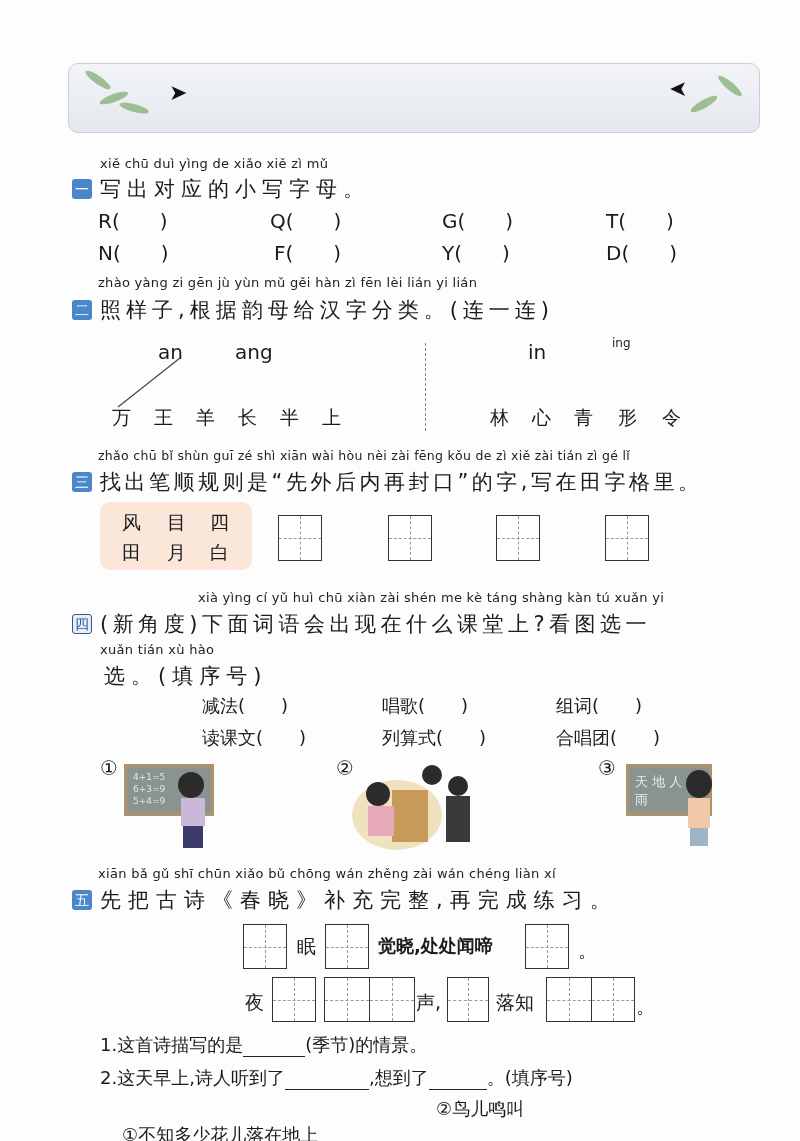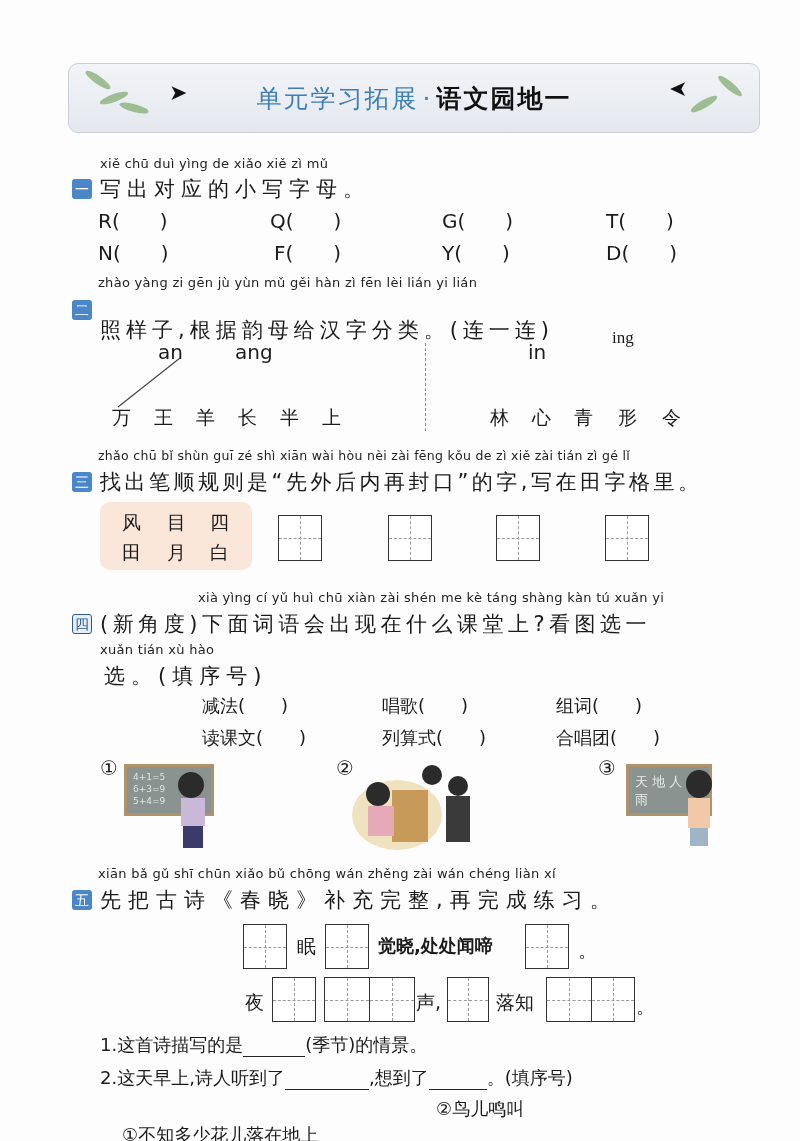--- a/index.html
+++ b/index.html
@@ -29,23 +29,20 @@
   .pic { position:absolute; }
 </style>
 </head>
 <body>
 
 <div class="abs banner">
   <span class="leaf" style="left:14px;top:12px;transform:rotate(35deg);"></span>
   <span class="leaf" style="left:30px;top:30px;transform:rotate(-20deg);"></span>
   <span class="leaf" style="left:50px;top:40px;transform:rotate(15deg);"></span>
   <span class="bird" style="left:100px;top:16px;">➤</span>
-  <div class="banner-title">
-    <span class="blue">单元学习拓展</span><span class="dot">·</span><span class="black">语文园地一</span>
-  </div>
   <span class="bird" style="right:72px;top:12px;transform:scaleX(-1);">➤</span>
   <span class="leaf" style="right:40px;top:36px;transform:rotate(-30deg);"></span>
   <span class="leaf" style="right:14px;top:18px;transform:rotate(40deg);"></span>
 </div>
 
 <div class="abs pinyin" style="left:100px;top:156px;">xiě chū duì yìng de xiǎo xiě zì mǔ</div>
 <div class="abs num-badge" style="left:72px;top:179px;">一</div>
 <div class="abs q-text" style="left:100px;top:175px;">写出对应的小写字母。</div>
 <div class="abs letter-row" style="left:98px;top:208px;">
   <span class="abs cell" style="left:0;">R(　　)</span>
@@ -55,25 +52,25 @@
 </div>
 <div class="abs letter-row" style="left:98px;top:240px;">
   <span class="abs cell" style="left:0;">N(　　)</span>
   <span class="abs cell" style="left:176px;">F(　　)</span>
   <span class="abs cell" style="left:344px;">Y(　　)</span>
   <span class="abs cell" style="left:508px;">D(　　)</span>
 </div>
 
 <div class="abs pinyin" style="left:98px;top:275px;">zhào yàng zi   gēn jù yùn mǔ gěi hàn zì fēn lèi        lián yi lián</div>
 <div class="abs num-badge" style="left:72px;top:300px;">二</div>
-<div class="abs q-text" style="left:100px;top:296px;letter-spacing:5px;margin-top:20px;">照样子,根据韵母给汉字分类。(连一连)</div>
+<div class="abs q-text" style="left:100px;top:296px;letter-spacing:5px;">照样子,根据韵母给汉字分类。(连一连)</div>
 <div class="abs word" style="left:158px;top:340px;font-size:20px;">an</div>
 <div class="abs word" style="left:235px;top:340px;font-size:20px;">ang</div>
 <div class="abs word" style="left:528px;top:340px;font-size:20px;">in</div>
-<div class="abs word" style="left:612px;top:328px;font-size:17px;font-family:Liberation Serif, serif;">ing</div>
+<div class="abs word" style="left:612px;top:336px;font-size:12px;">ing</div>
 <svg class="abs" style="left:110px;top:355px;" width="80" height="60">
   <line x1="70" y1="3" x2="8" y2="52" stroke="#444" stroke-width="1.2"></line>
 </svg>
 <div class="dashed-v" style="left:425px;top:343px;height:88px;"></div>
 <div class="abs hanzi" style="left:112px;top:405px;">
   <span class="abs" style="left:0;">万</span>
   <span class="abs" style="left:42px;">王</span>
   <span class="abs" style="left:84px;">羊</span>
   <span class="abs" style="left:126px;">长</span>
   <span class="abs" style="left:168px;">半</span>

